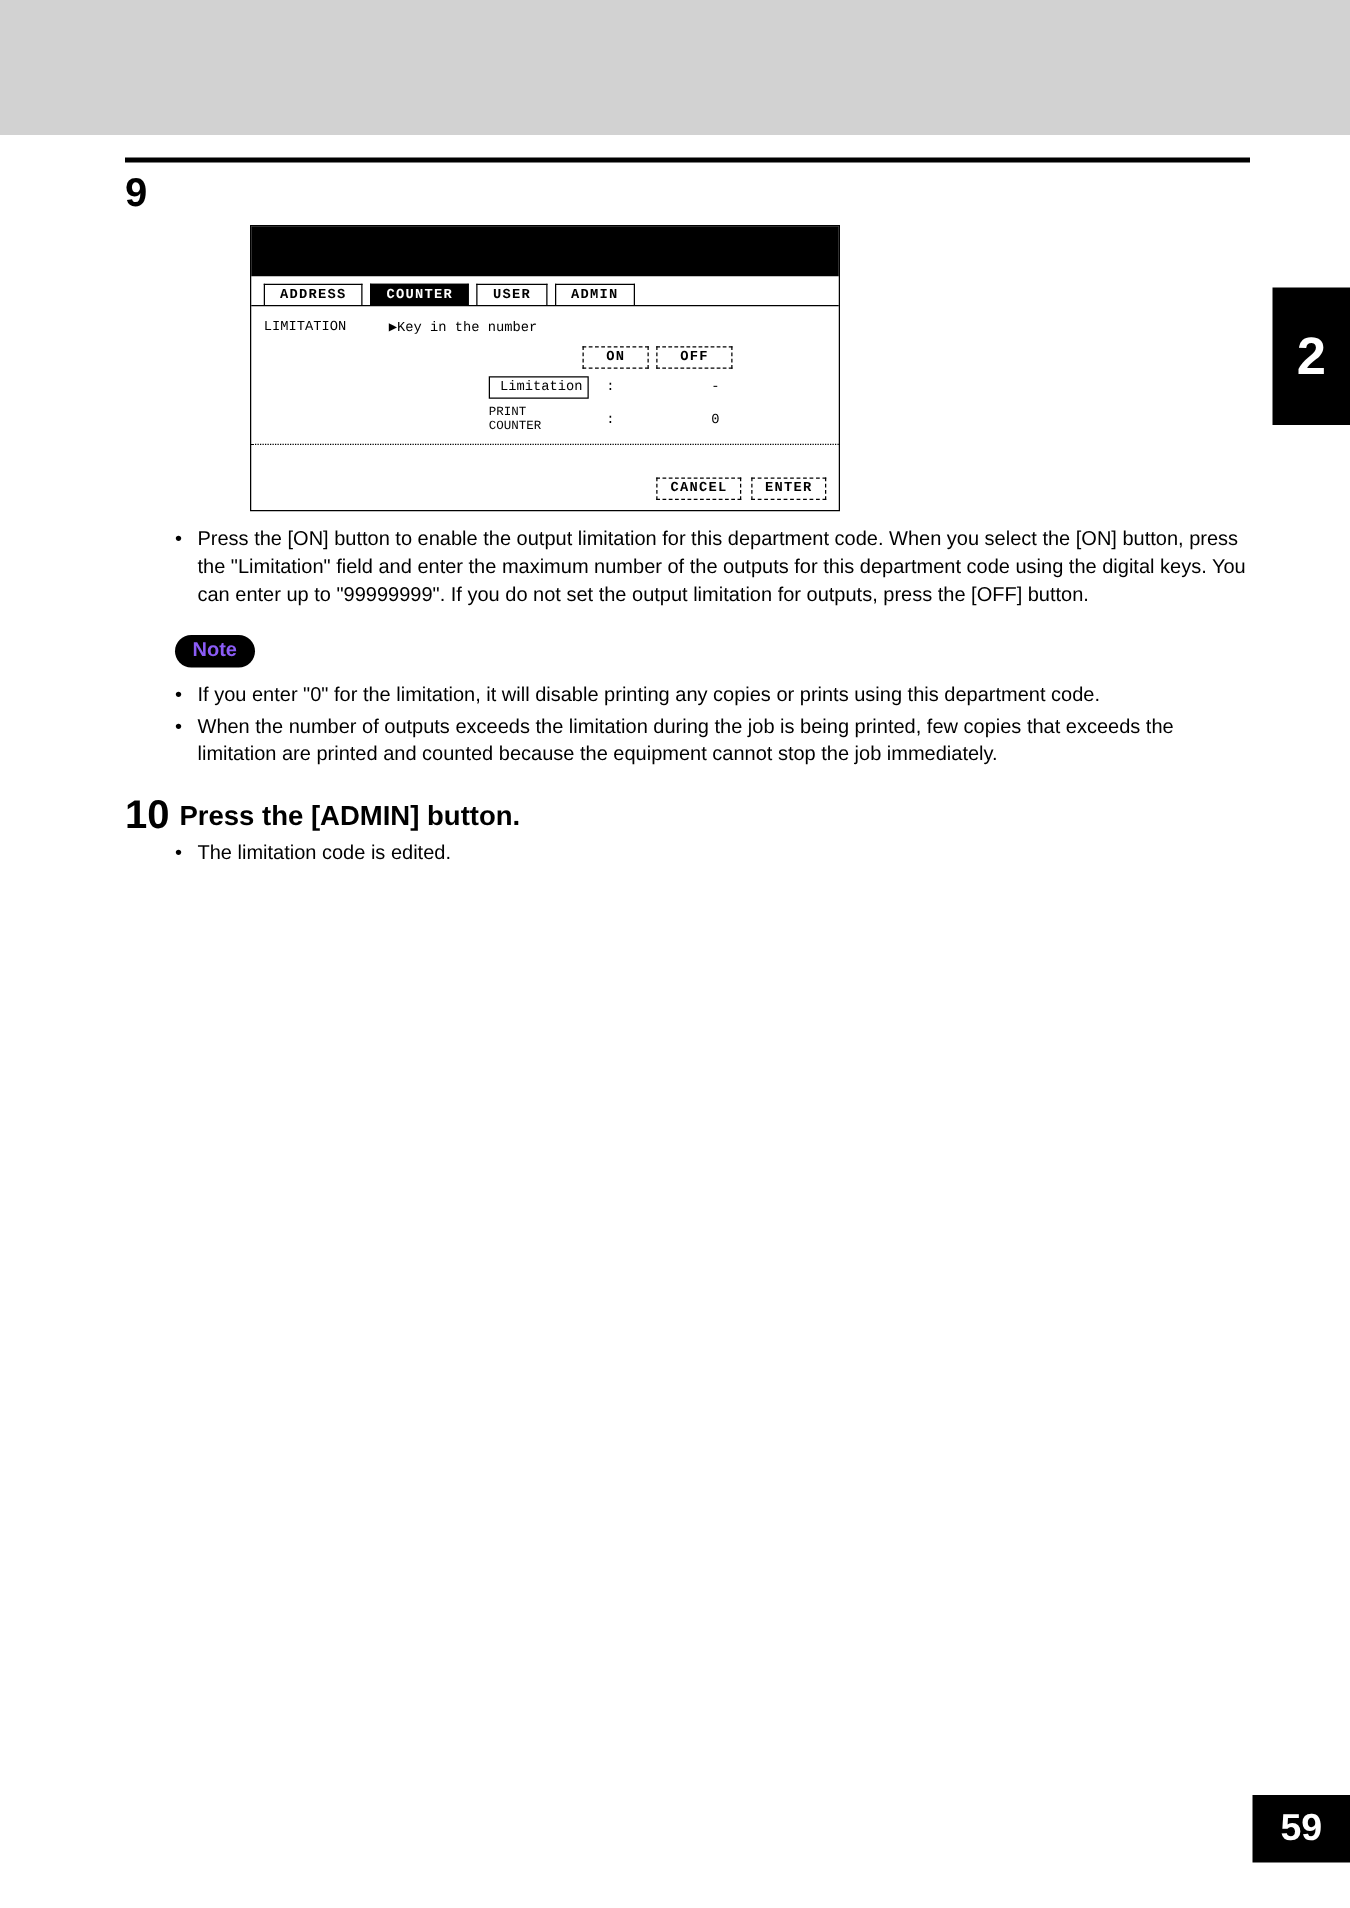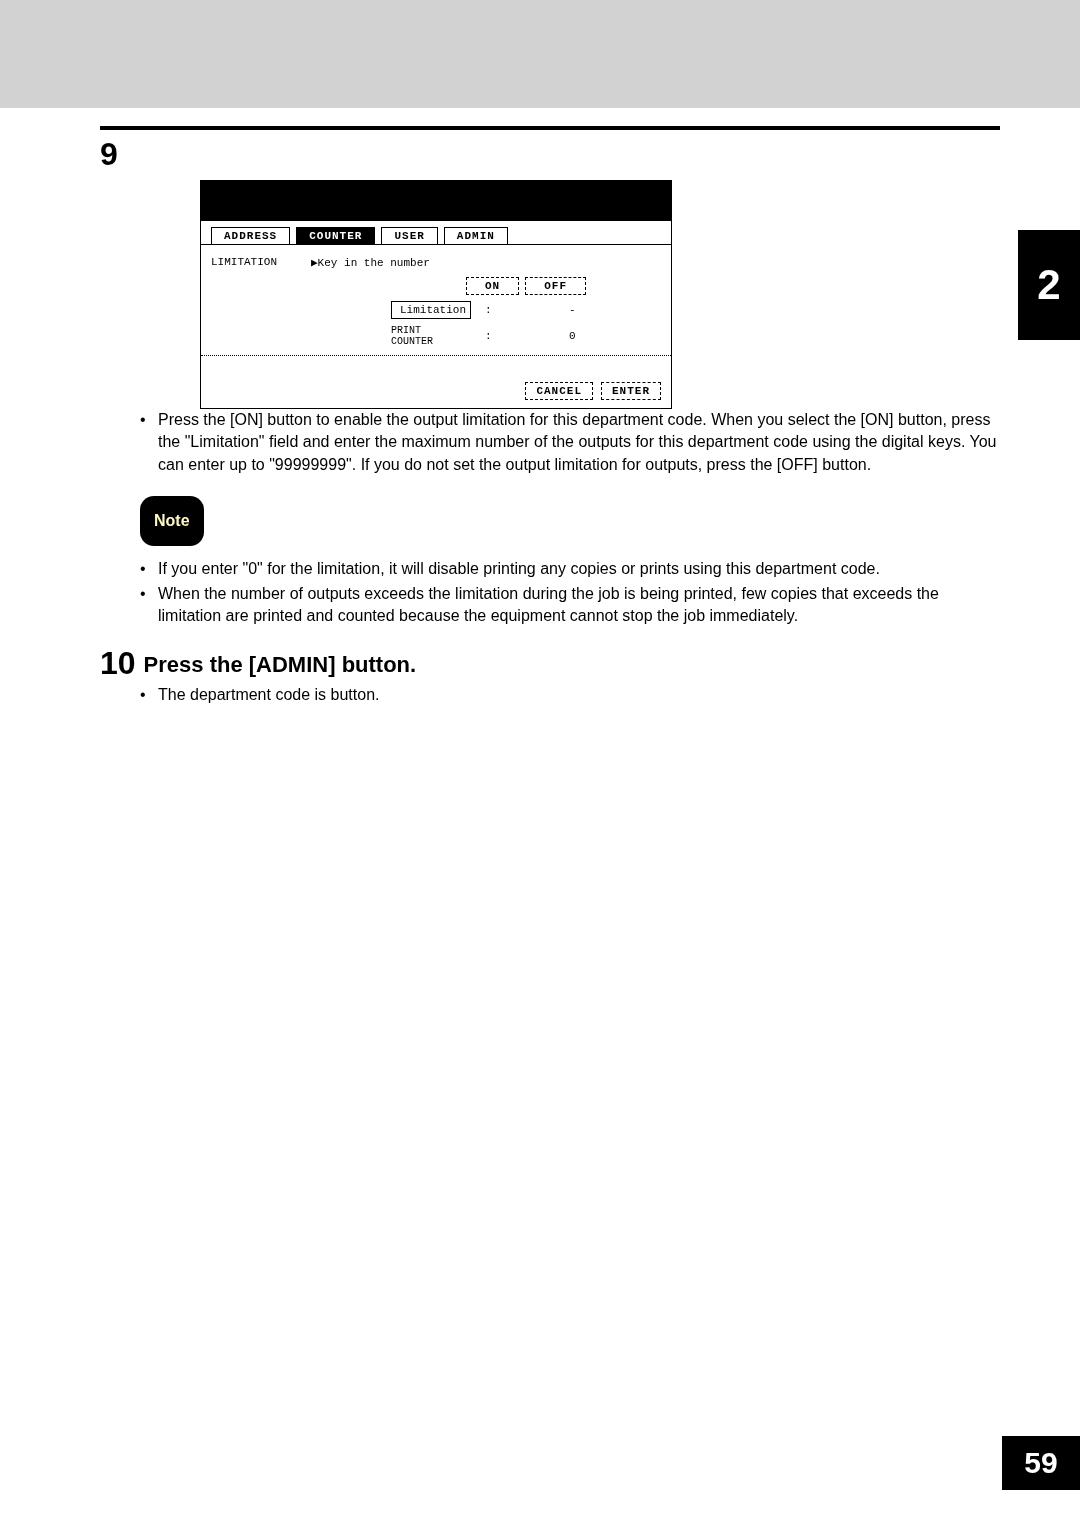--- a/index.html
+++ b/index.html
@@ -122,33 +122,34 @@
     border: 1px dashed #000;
     padding: 2px 10px;
     font-family: "Courier New", monospace;
     font-size: 11px;
     font-weight: bold;
     letter-spacing: 1px;
     margin-top: 12px;
   }
   .body-text {
     margin-left: 40px;
+    margin-top: 12px;
     font-size: 16px;
     line-height: 1.4;
   }
   .bullet-list { list-style: none; padding-left: 0; }
   .bullet-list li { position: relative; padding-left: 18px; margin-bottom: 2px; }
   .bullet-list li::before { content: "•"; position: absolute; left: 0; }
   .note-badge {
     display: inline-block;
     background: #000;
-    color: #fef9c3;
+    color: #8b5cf6;
     font-size: 16px;
     font-weight: bold;
-    padding: 16px 14px;
+    padding: 4px 14px;
     border-radius: 14px;
     margin: 18px 0 8px 40px;
   }
   .step10 { margin-top: 20px; }
 </style>
 </head>
 <body>
 
 <div class="top-banner"></div>
 <div class="side-tab">2</div>
@@ -214,16 +215,16 @@
     </ul>
   </div>
 
   
   <div class="step step10">
     <div class="step-num">10</div>
     <div class="step-title">Press the [ADMIN] button.</div>
   </div>
   <div class="body-text" style="margin-top:4px">
     <ul class="bullet-list">
-      <li>The department code is button.</li>
+      <li>The limitation code is edited.</li>
     </ul>
   </div>
 </div>
 
 </body></html>

